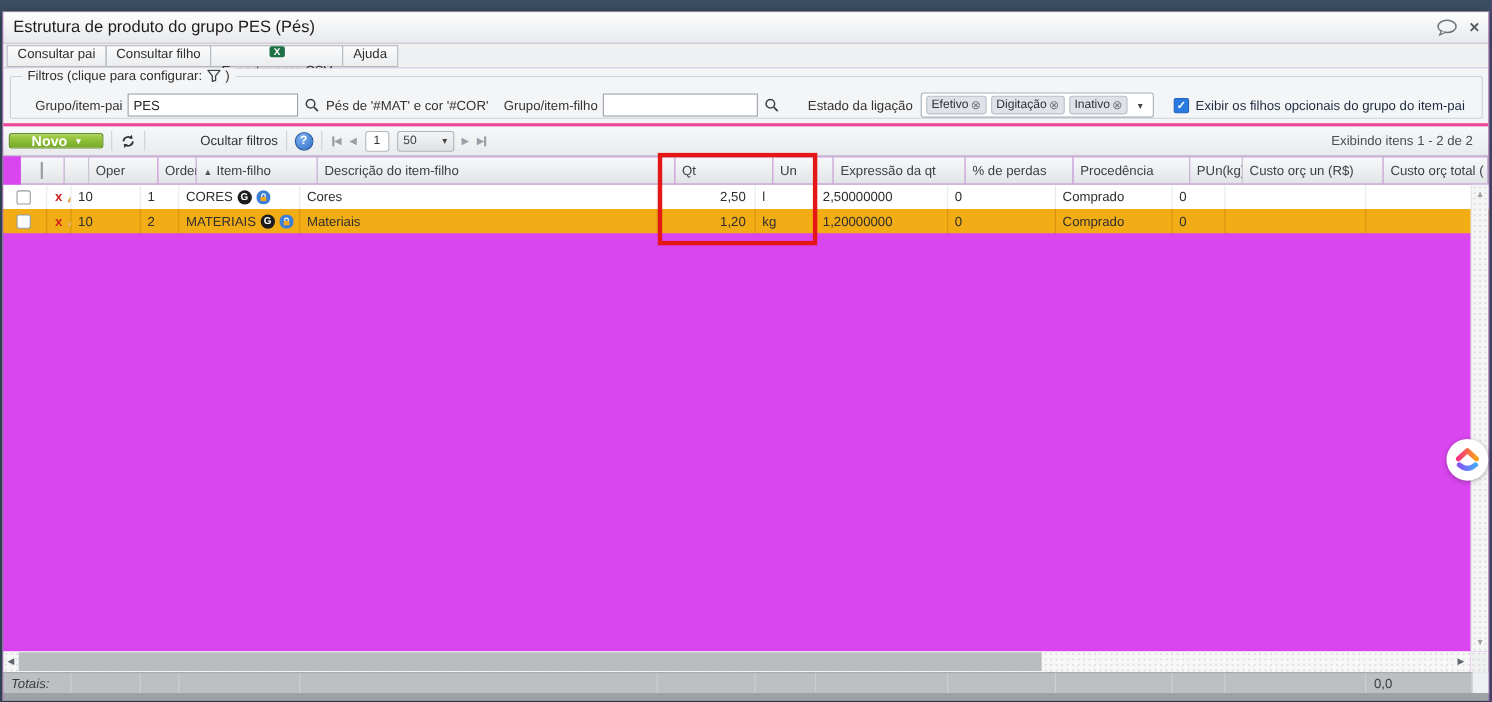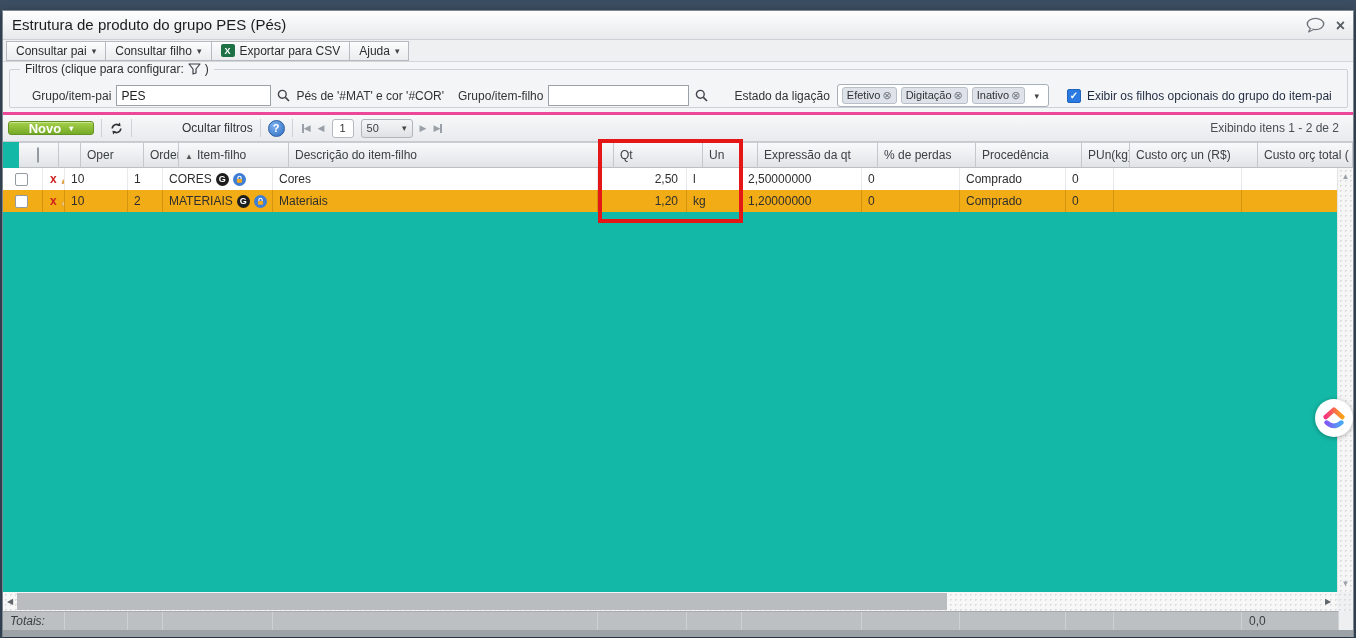--- a/index.html
+++ b/index.html
@@ -1,34 +1,34 @@
 <!DOCTYPE html>
 <html><head>
 <meta charset="utf-8">
 <style>
   * { margin:0; padding:0; box-sizing:border-box; }
   html,body { width:1356px; height:638px; overflow:hidden; background:#3b4d60;
     font-family:"Liberation Sans", sans-serif; }
 
   #dialog { position:absolute; left:2px; top:10px; width:1352px; height:627px;
-    background:#14b8a6; border:1px solid #7e868f; box-shadow:0 3px 8px rgba(0,0,0,.45);padding-left:48px; }
+    background:#d946ef; border:1px solid #7e868f; box-shadow:0 3px 8px rgba(0,0,0,.45);padding-left:48px; }
 
   
   .titlebar { position:absolute; left:0; top:0; right:0; height:29px;
     background:linear-gradient(#fefefe,#e7e9ec); border-bottom:1px solid #ccd0d4; }
   .title { position:absolute; left:9px; top:5px; font-size:15px; color:#1c1c1c; }
   .tb-icons { position:absolute; right:8px; top:6px; display:flex; gap:10px; align-items:center; }
   .close-x { font-size:16px; font-weight:bold; color:#565b61; line-height:16px; cursor:default; }
 
   
   .menubar { position:absolute; left:0; top:29px; right:0; height:22px; background:#eef0f2;
     border-bottom:1px solid #d2d5d9; display:flex; align-items:center; padding-left:4px; }
   .mbtn { height:20px; border:1px solid #b6bac0; background:linear-gradient(#fcfcfd,#eaecee);
     font-size:12px; color:#2d2d2d; display:inline-flex; align-items:center; gap:5px;
-    padding:0 9px; margin-left:-1px; white-space:nowrap; }
+    padding:0 9px; margin-left:-1px; white-space:nowrap;flex-direction:column; }
   .caret { font-size:9px; color:#444; }
   .excel-ic { width:14px; height:13px; background:#1e7145; border-radius:2px; color:#fff;
     font-size:9px; font-weight:bold; display:inline-flex; align-items:center; justify-content:center; }
 
   
   .filters { position:absolute; left:0; top:51px; right:0; height:53px; background:#f4f5f7;
     border-bottom:3px solid #ec4899; }
   .fset { position:absolute; left:6px; right:5px; top:7px; bottom:4px;
     border:1px solid #cdd1d5; border-radius:2px; }
   .legend { position:absolute; top:-8px; left:10px; background:#f4f5f7; padding:0 5px;

